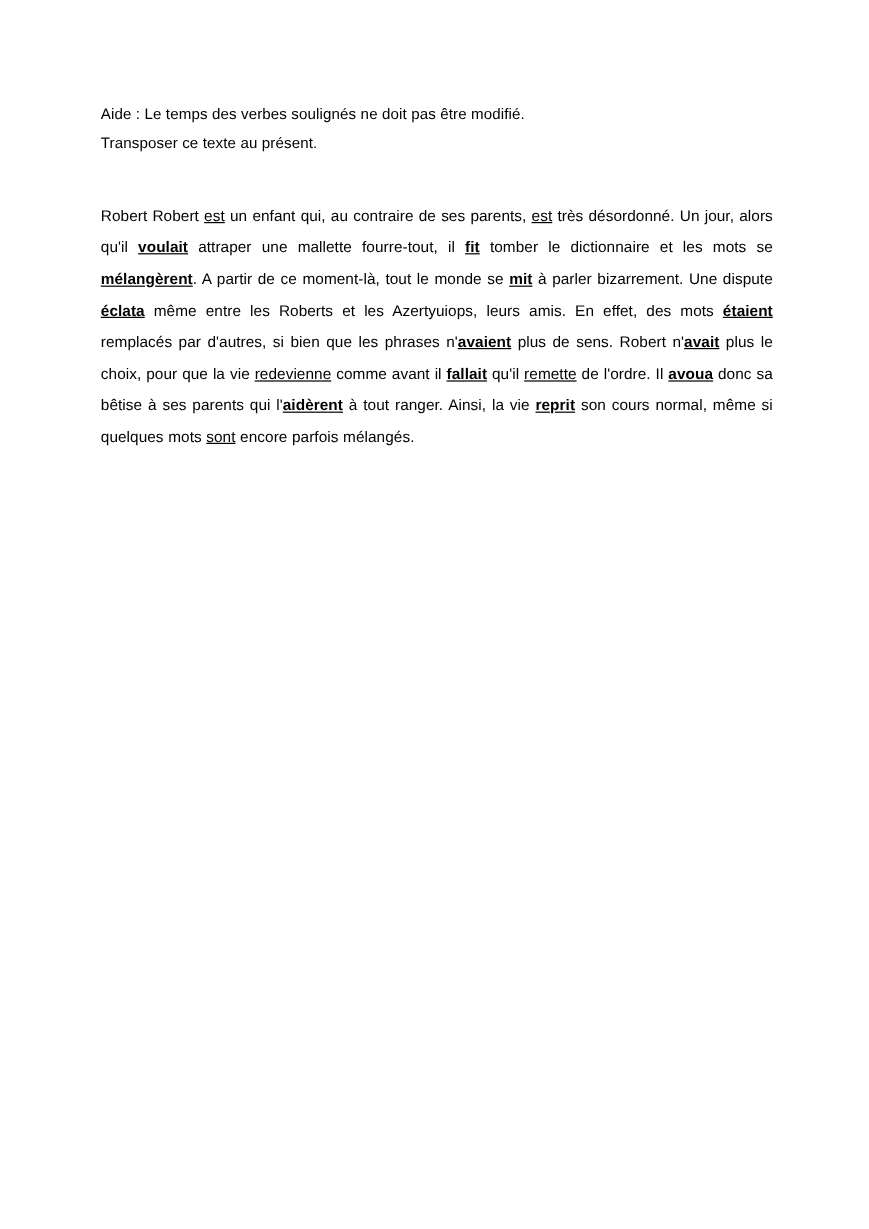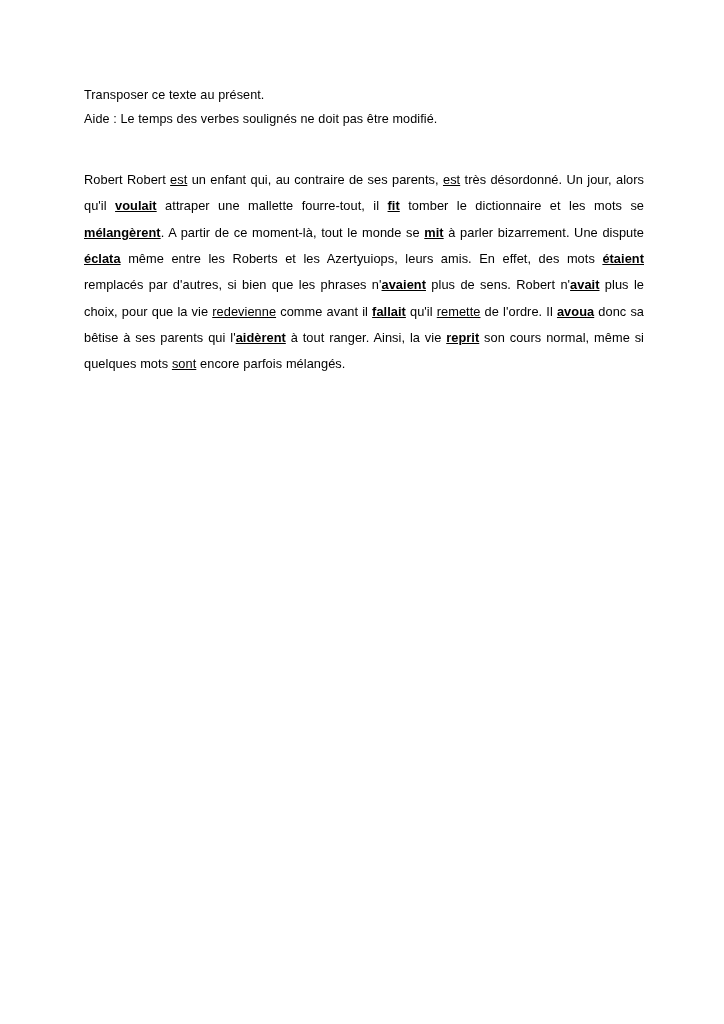--- a/index.html
+++ b/index.html
@@ -50,21 +50,21 @@
     text-decoration: underline;
     text-underline-offset: 1px;
   }
 </style>
 </head>
 <body>
 
 <div class="page">
 
   <div class="instructions">
+    <p>Aide : Le temps des verbes soulignés ne doit pas être modifié.</p>
     <p>Transposer ce texte au présent.</p>
-    <p>Aide : Le temps des verbes soulignés ne doit pas être modifié.</p>
   </div>
 
   <div class="body-text">
     <p id="passage-paragraph"><span>Robert Robert </span><u>est</u><span> un enfant qui, au contraire de ses parents, </span><u>est</u><span> très désordonné. Un jour, alors qu'il </span><b>voulait</b><span> attraper une mallette fourre-tout, il </span><b>fit</b><span> tomber le dictionnaire et les mots se </span><b>mélangèrent</b><span>. A partir de ce moment-là, tout le monde se </span><b>mit</b><span> à parler bizarrement. Une dispute </span><b>éclata</b><span> même entre les Roberts et les Azertyuiops, leurs amis. En effet, des mots </span><b>étaient</b><span> remplacés par d'autres, si bien que les phrases n'</span><b>avaient</b><span> plus de sens. Robert n'</span><b>avait</b><span> plus le choix, pour que la vie </span><u>redevienne</u><span> comme avant il </span><b>fallait</b><span> qu'il </span><u>remette</u><span> de l'ordre. Il </span><b>avoua</b><span> donc sa bêtise à ses parents qui l'</span><b>aidèrent</b><span> à tout ranger. Ainsi, la vie </span><b>reprit</b><span> son cours normal, même si quelques mots </span><u>sont</u><span> encore parfois mélangés.</span></p>
   </div>
 
 </div>
 
 </body></html>

